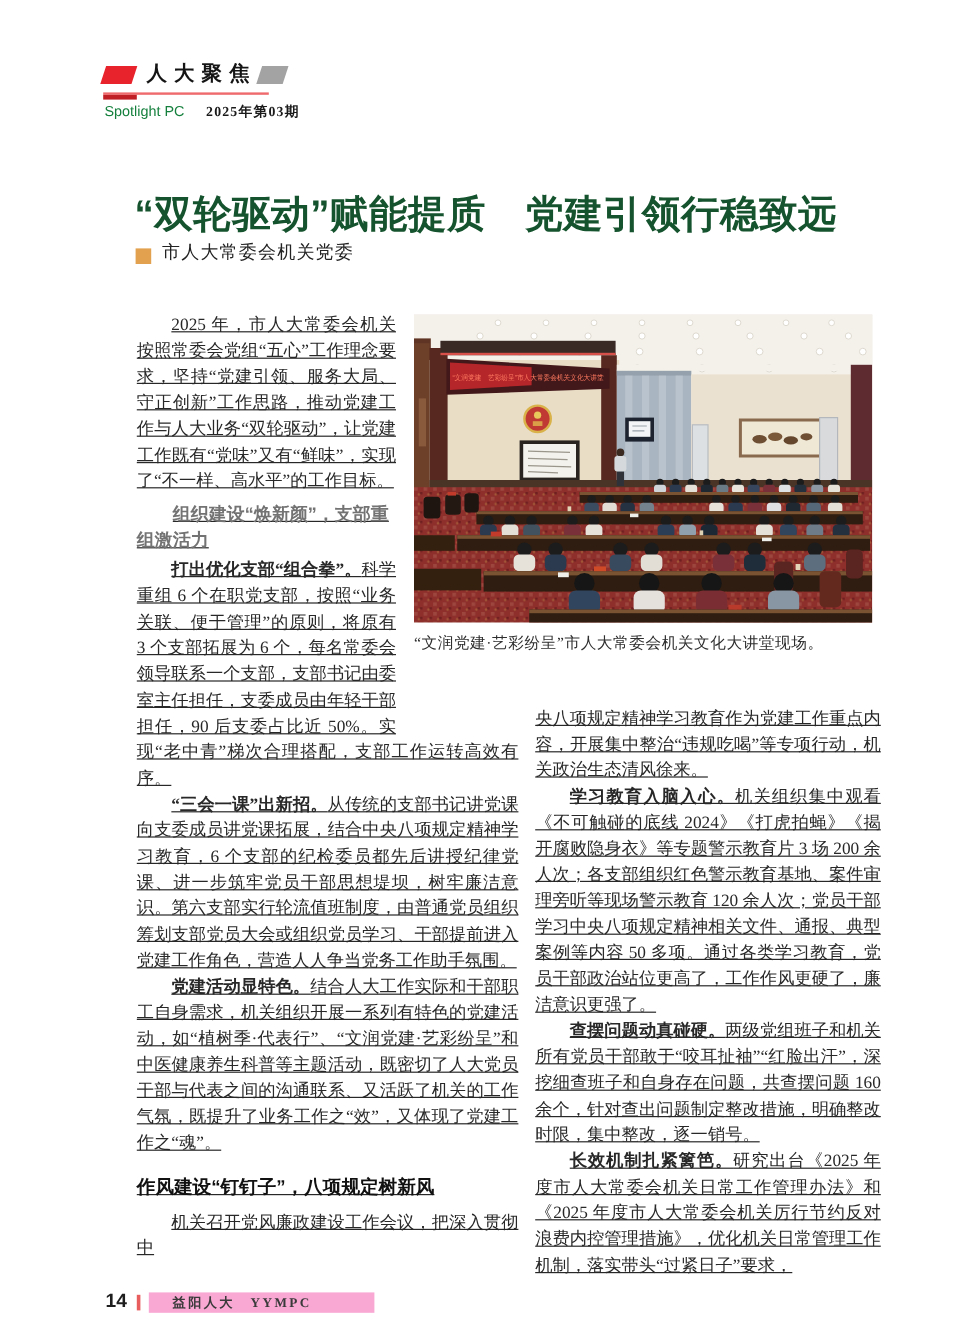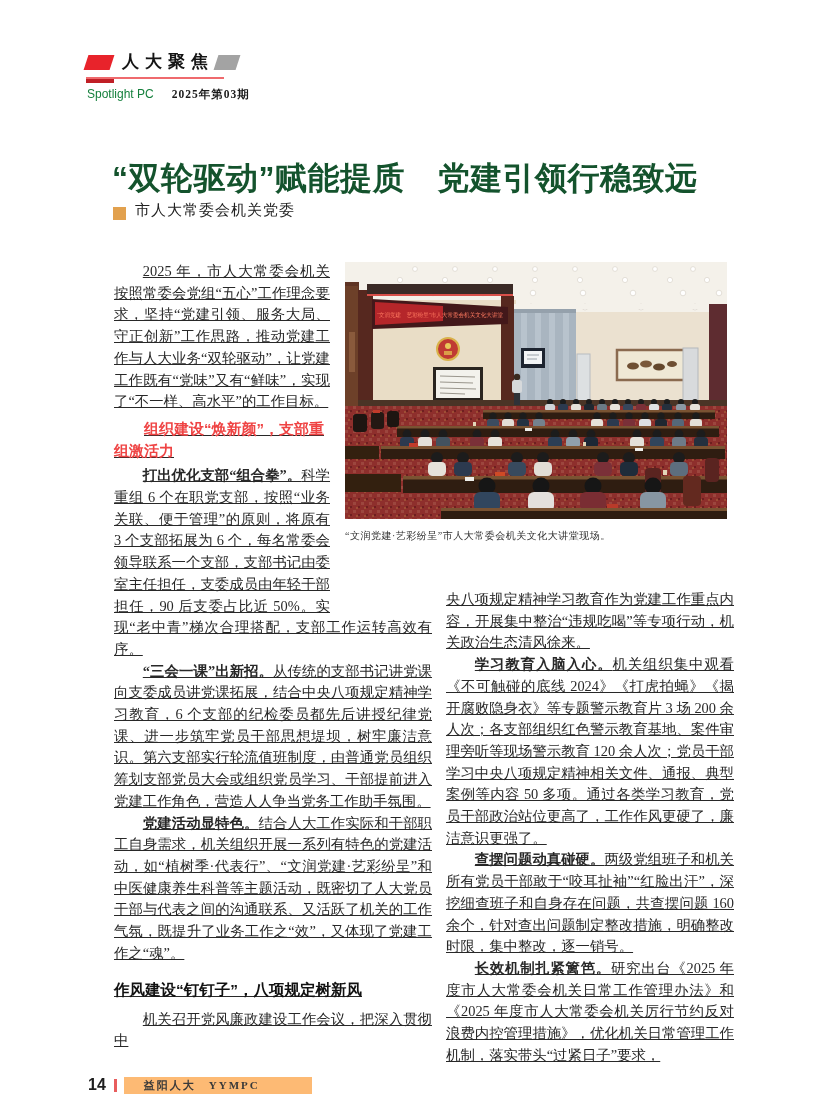--- a/index.html
+++ b/index.html
@@ -19,38 +19,38 @@
   .issue{font:700 11.5px "Liberation Serif",serif;color:#1a1a1a;letter-spacing:1px;}
 
   
   .title{position:absolute;left:112px;top:139px;width:620px;font:700 32px/38px "Liberation Sans",sans-serif;color:#14532d;letter-spacing:0.5px;white-space:nowrap;margin-top:20px;}
   .byline{position:absolute;left:113px;top:201px;display:flex;align-items:flex-end;}
   .byline-sq{width:13px;height:13px;background:#e2a14e;margin-right:9px;}
   .byline-label{font:15px "Liberation Sans",sans-serif;color:#222;letter-spacing:1px;}
 
   
   .photo{position:absolute;left:345px;top:262px;width:382px;height:257px;overflow:hidden;background:#efece6;}
-  .photo-caption{position:absolute;left:345px;top:527px;width:384px;font-size:10px;line-height:17px;color:#2e2e2e;letter-spacing:0.5px;}
+  .photo-caption{position:absolute;left:345px;top:527px;width:384px;font-size:13px;line-height:17px;color:#2e2e2e;letter-spacing:0.5px;}
 
   
   .col{font-size:14.4px;line-height:21.7px;text-align:justify;color:#282828;text-decoration:underline;}
   .col p{margin:0;text-indent:2em;}
   .col p.noindent{text-indent:0;}
   .lead{font-weight:700;}
   .col-left{position:absolute;left:114px;top:261px;width:318px;}
   .spacer{float:right;width:102px;height:338px;}
-  .sub1{font:700 15px/21.7px "Liberation Sans",sans-serif;color:#ef4444;margin:5px 0 4px;text-indent:2em;text-align:left;}
+  .sub1{font:700 15px/21.7px "Liberation Sans",sans-serif;color:#737373;margin:5px 0 4px;text-indent:2em;text-align:left;}
   .sub2{font:700 15.5px/20px "Liberation Sans",sans-serif;color:#111;margin:15px 0 9px;text-indent:0;text-align:left;}
   .col-right{position:absolute;left:446px;top:589px;width:288px;}
 
   
   .footer{position:absolute;left:88px;top:1036px;display:flex;align-items:center;height:18px;margin-top:40px;}
   .pagenum{font:700 16px "Liberation Sans",sans-serif;color:#1e1e1e;}
   .footbar{width:3px;height:13px;background:#e85d5d;margin:0 7px 0 8px;}
-  .pubbox{width:168px;height:17px;background:#fdba74;display:flex;align-items:center;padding-left:20px;font:700 11px "Liberation Serif",serif;color:#3a3a3a;letter-spacing:2px;}
+  .pubbox{width:168px;height:17px;background:#f9a8d4;display:flex;align-items:center;padding-left:20px;font:700 11px "Liberation Serif",serif;color:#3a3a3a;letter-spacing:2px;}
 </style>
 </head>
 <body>
 
 <div class="page">
 
   <div class="masthead">
     <div class="brand-row">
       <span class="red-mark"></span>
       <span class="brand">人大聚焦</span>

